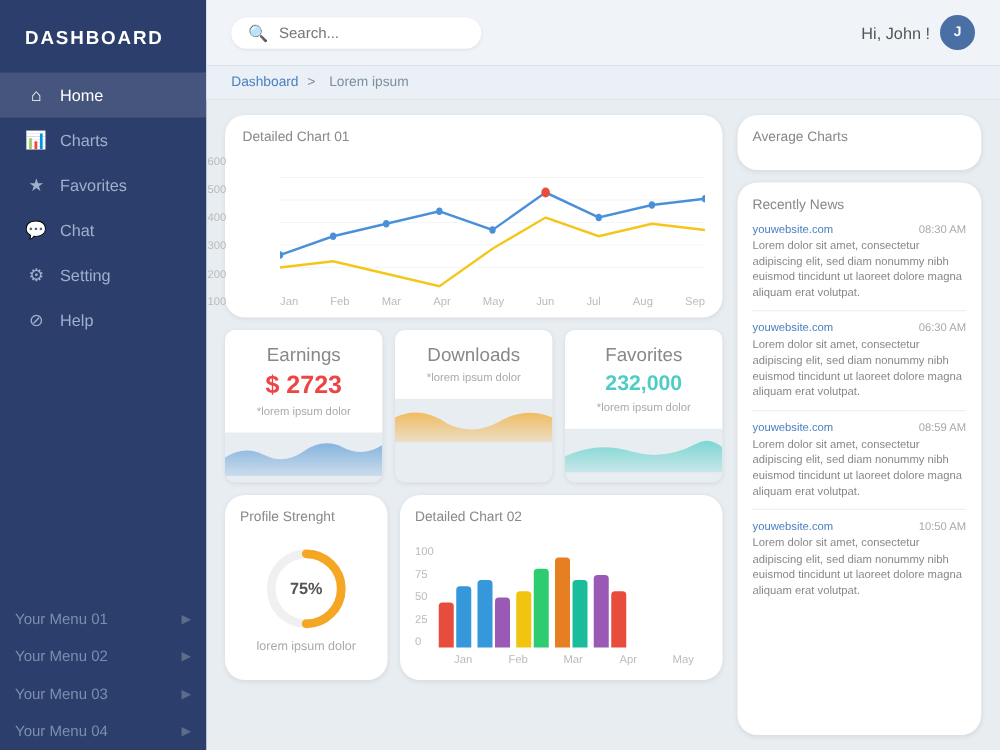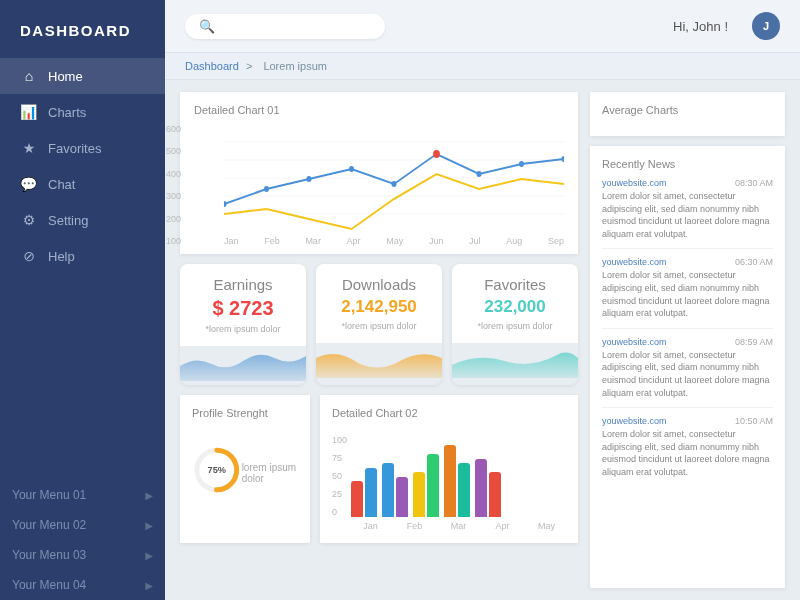--- a/index.html
+++ b/index.html
@@ -22,35 +22,35 @@
     .sidebar-submenu-arrow { font-size: 10px; color: #5a6e8a; }
 
     
     .main-content { flex: 1; display: flex; flex-direction: column; overflow: hidden; }
 
     
     .header { background: #f0f4f8; padding: 12px 20px; display: flex; align-items: center; justify-content: space-between; border-bottom: 1px solid #dce3ec; }
     .search-bar { display: flex; align-items: center; background: #fff; border-radius: 20px; padding: 5px 14px; gap: 8px; width: 200px; box-shadow: 0 1px 3px rgba(0,0,0,0.08); }
     .search-icon { color: #aab; font-size: 13px; }
     .search-input { border: none; outline: none; font-size: 12px; color: #555; width: 140px; background: transparent; }
-    .header-user { display: flex; align-items: center; gap: 24px; color: #555; font-size: 13px; }
+    .header-user { display: flex; align-items: center; gap: 8px; color: #555; font-size: 13px; }
     .user-avatar { width: 28px; height: 28px; border-radius: 50%; background: #4a6fa5; display: flex; align-items: center; justify-content: center; color: #fff; font-size: 11px; font-weight: 600; }
 
     
     .breadcrumb { background: #eaf0f6; padding: 7px 20px; font-size: 11px; color: #7a8fa0; border-bottom: 1px solid #dce3ec; }
     .breadcrumb a { color: #4a7fc1; text-decoration: none; }
     .breadcrumb span { margin: 0 4px; }
 
     
     .content-area { flex: 1; overflow-y: auto; padding: 12px 15px; display: flex; gap: 12px; }
     .content-left { flex: 1; display: flex; flex-direction: column; gap: 10px; }
     .content-right { width: 195px; display: flex; flex-direction: column; gap: 10px; }
 
     
-    .card { background: #fff; border-radius: 1px; box-shadow: 0 1px 4px rgba(0,0,0,0.08); padding: 12px; }
+    .card { background: #fff; border-radius: 16px; box-shadow: 0 1px 4px rgba(0,0,0,0.08); padding: 12px; }
     .card-title { font-size: 11px; color: #888; margin-bottom: 8px; font-weight: 500; }
 
     
     .chart-card-main { padding: 12px 14px 8px; }
     .chart-area { height: 110px; position: relative; }
 
     
     .line-chart-svg { width: 100%; height: 100%; }
     .chart-axis-labels { display: flex; justify-content: space-between; margin-top: 2px; }
     .chart-y-labels { position: absolute; left: -28px; top: 0; height: 100%; display: flex; flex-direction: column; justify-content: space-between; }
@@ -64,21 +64,21 @@
     .stat-value { font-size: 20px; font-weight: 700; }
     .stat-sub { font-size: 9px; color: #aaa; margin-top: 4px; }
     .stat-wave { height: 35px; width: 100%; }
 
     
     .bottom-row { display: flex; gap: 10px; }
     .profile-card { width: 130px; min-width: 130px; }
     .chart-card-02 { flex: 1; }
 
     
-    .donut-container { display: flex; align-items: center; justify-content: space-between; padding: 8px 0; }
+    .donut-container { display: flex; flex-direction: column; align-items: center; justify-content: space-between; padding: 8px 0; }
     .donut-svg { width: 70px; height: 70px; }
     .donut-label { font-size: 10px; color: #aaa; margin-top: 6px; }
 
     
     .avg-chart-item { display: flex; align-items: center; gap: 6px; margin-bottom: 7px; }
     .avg-chart-label { font-size: 10px; color: #888; width: 38px; flex-shrink: 0; }
     .avg-bar-track { flex: 1; height: 7px; background: #eef; border-radius: 4px; overflow: hidden; }
     .avg-bar-fill { height: 100%; border-radius: 4px; }
 
     .news-item { border-bottom: 1px solid #f0f0f0; padding-bottom: 8px; margin-bottom: 8px; }
@@ -154,20 +154,21 @@
           <span class="sidebar-submenu-arrow">▶</span>
         </div>
       </div>
   </div>
 
   <div class="main-content">
 
     <div class="header">
       <div class="search-bar">
         <span class="search-icon">🔍</span>
+        <input class="search-input" type="text" placeholder="Search..." style="">
       </div>
       <div class="header-user">
         <span>Hi, John !</span>
         <div class="user-avatar">J</div>
       </div>
     </div>
 
     <div class="breadcrumb">
       <a href="#">Dashboard</a>
       <span> &gt; </span>
@@ -241,21 +242,20 @@
                   <stop offset="100%" stop-color="#5b9bd5" stop-opacity="0.2"></stop>
                 </linearGradient>
               </defs>
               <path d="M0,20 Q15,10 30,18 Q45,26 60,15 Q75,4 90,12 Q105,20 120,10 L120,35 L0,35 Z" fill="url(#waveBlue)"></path>
             </svg>
           </div>
 
           <div class="stat-card">
             <div class="stat-card-inner">
               <div class="stat-label">Downloads</div>
-              <div class="stat-value" style="color:#f5a623;font-size:17px">2,142,950</div>
               <div class="stat-sub">*lorem ipsum dolor</div>
             </div>
             <svg class="stat-wave" viewBox="0 0 120 35" preserveAspectRatio="none">
               <defs>
                 <linearGradient id="waveOrange" x1="0" y1="0" x2="0" y2="1">
                   <stop offset="0%" stop-color="#f5a623" stop-opacity="0.7"></stop>
                   <stop offset="100%" stop-color="#f5a623" stop-opacity="0.2"></stop>
                 </linearGradient>
               </defs>
               <path d="M0,15 Q20,5 40,20 Q60,30 80,18 Q100,6 120,15 L120,35 L0,35 Z" fill="url(#waveOrange)"></path>

